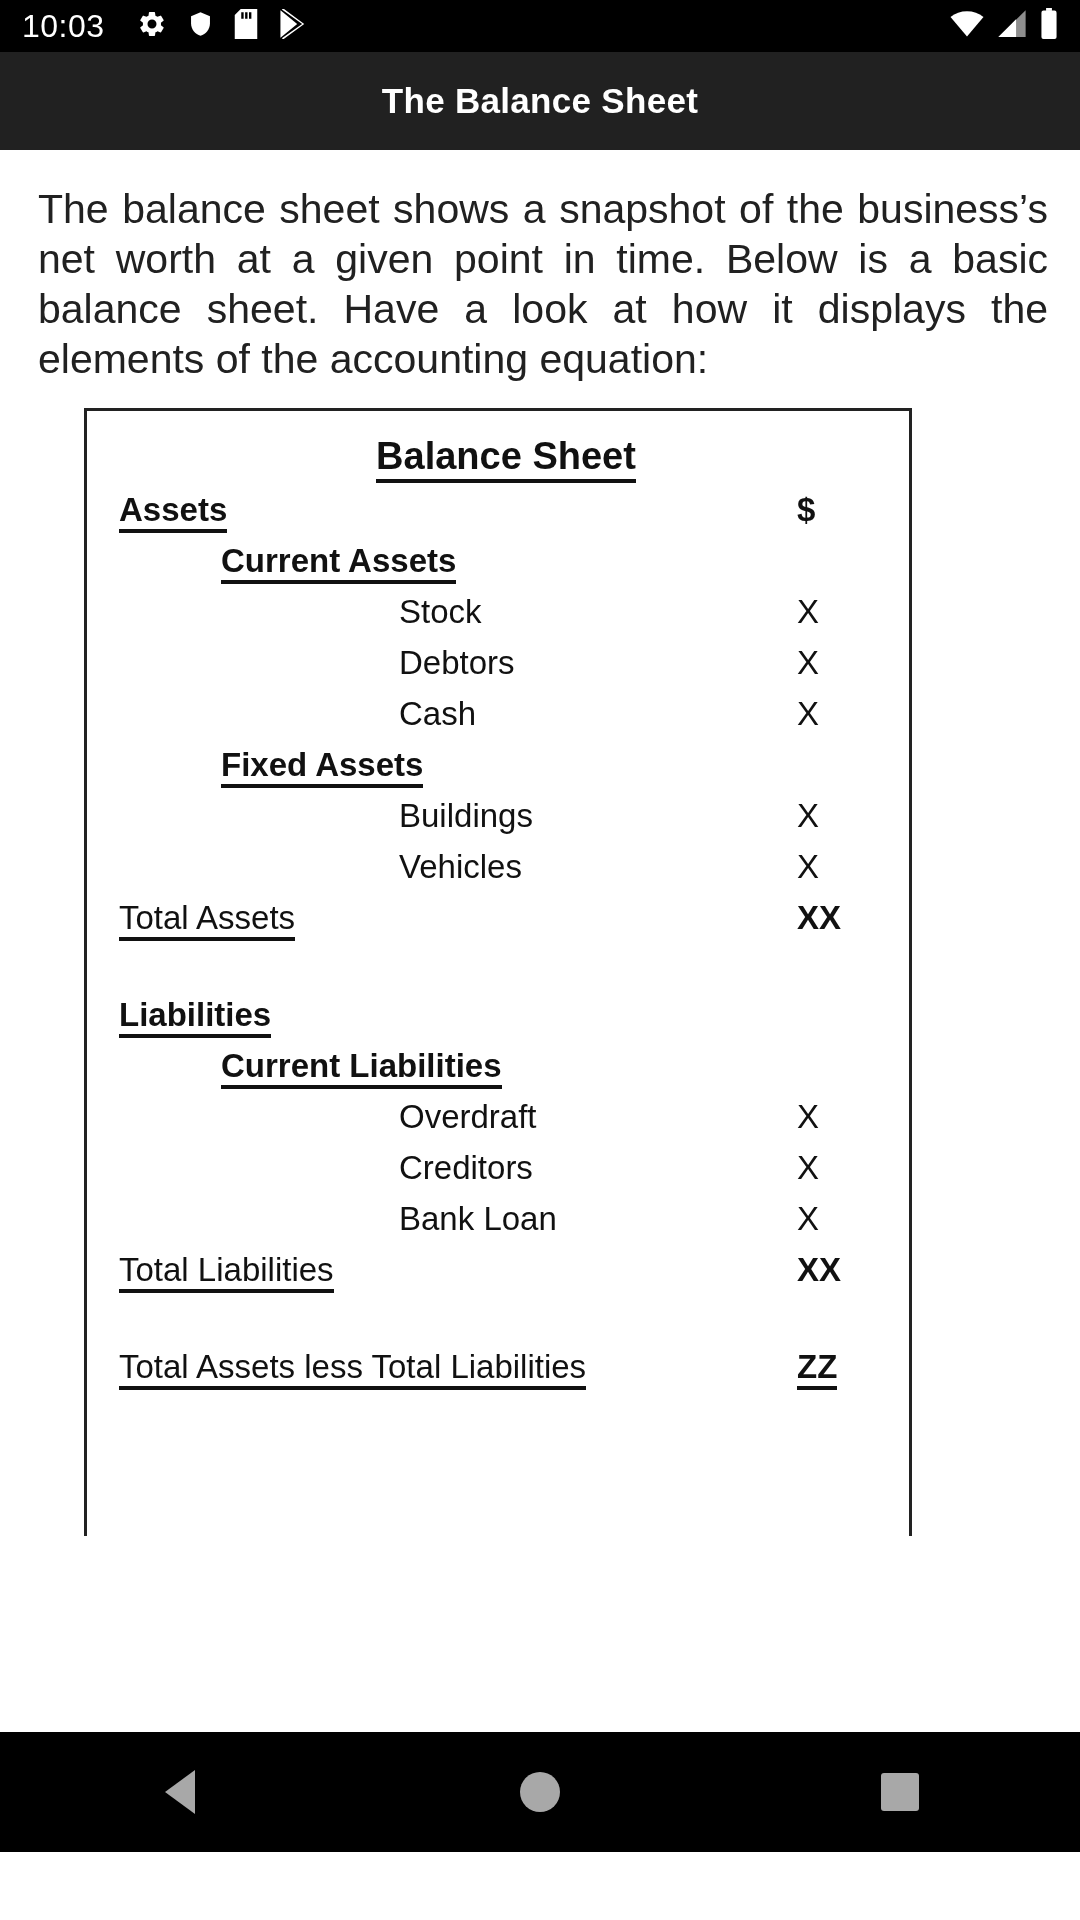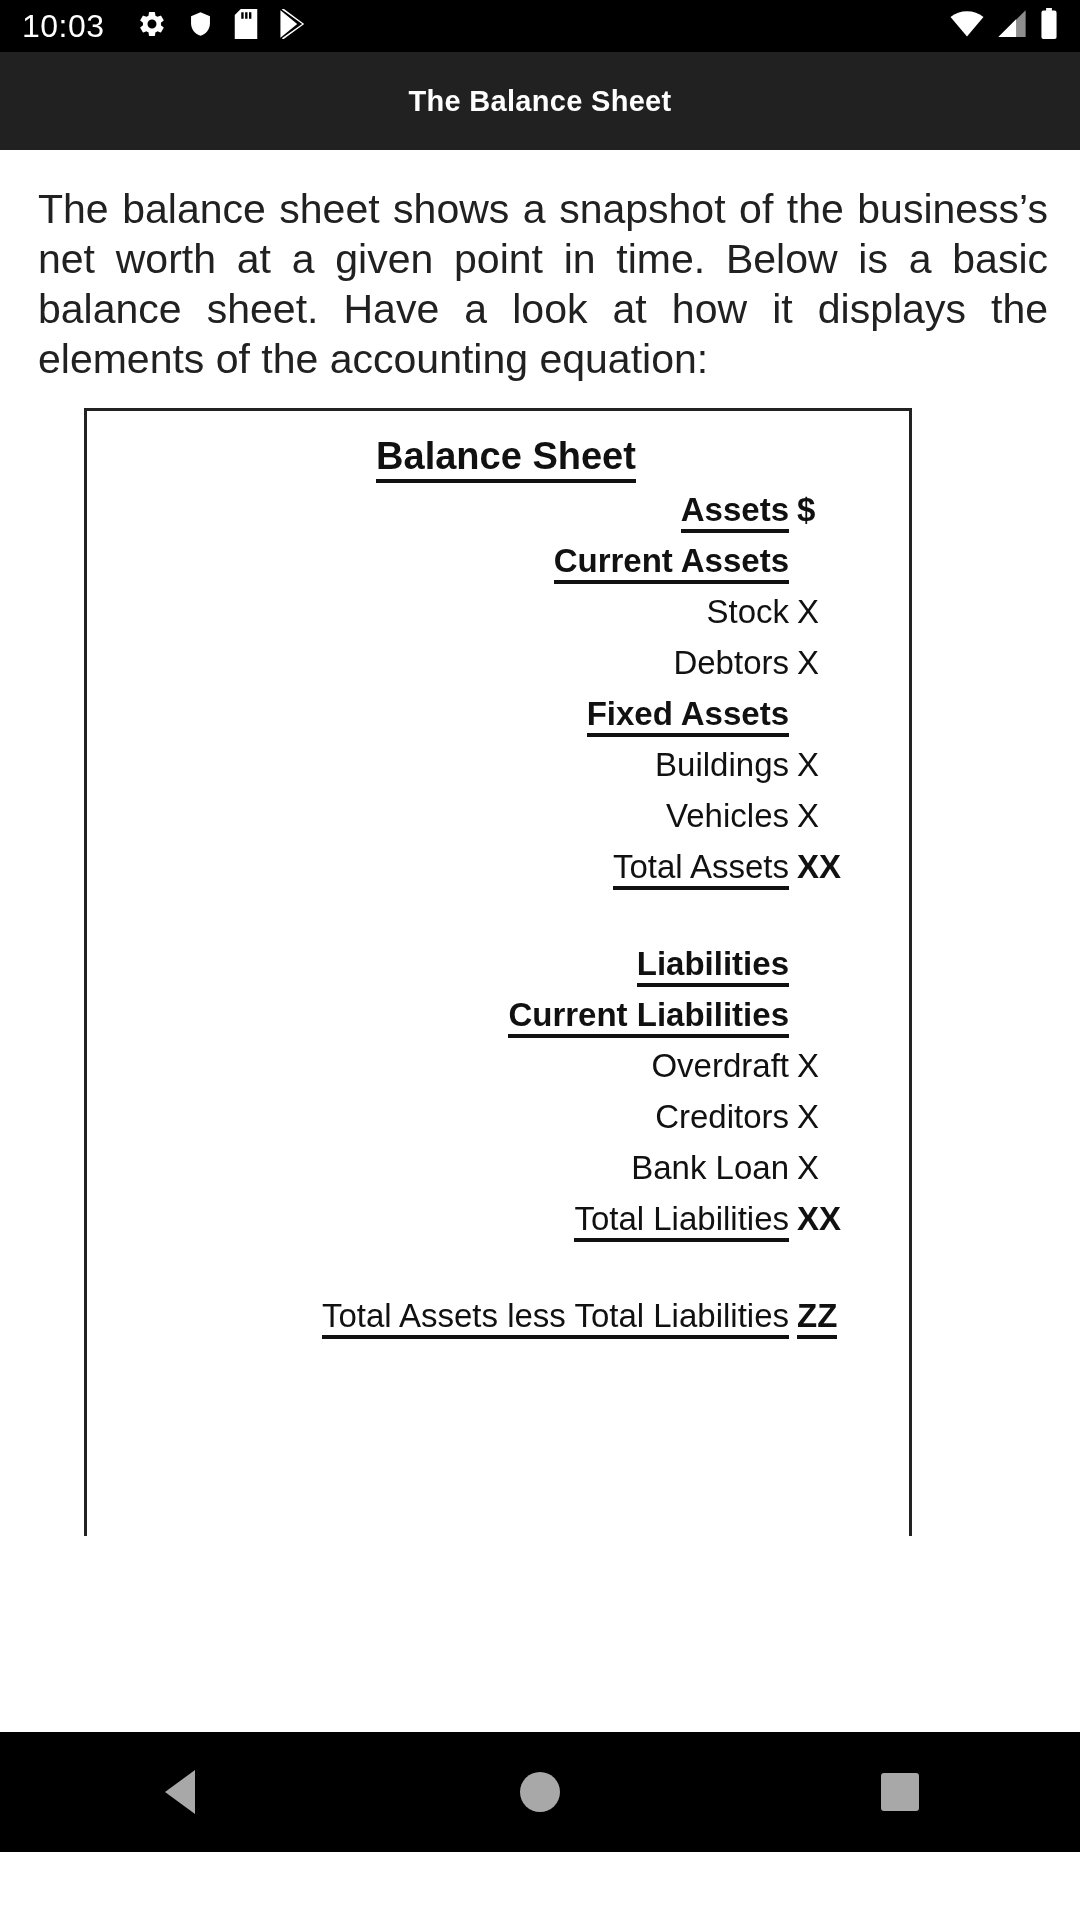--- a/index.html
+++ b/index.html
@@ -43,21 +43,21 @@
   
   #app-bar {
     height: 98px;
     background: #212121;
     display: flex;
     align-items: center;
     justify-content: center;
   }
   #app-bar-title {
     color: #ffffff;
-    font-size: 29px;
+    font-size: 35px;
     font-weight: bold;
     letter-spacing: 0.3px;
   }
 
   
   #content {
     position: relative;
     background: #ffffff;
     height: 1702px;
     overflow: hidden;
@@ -97,21 +97,20 @@
   }
 
   .bs-table { width: 100%; border-collapse: collapse; }
 
   .bs-row td {
     font-size: 33px;
     color: #111111;
     padding: 9px 0;
     vertical-align: top;
     line-height: 1.0;
-    text-align: right;
   }
   .bs-row td.label { white-space: nowrap; }
   .bs-row td.value {
     text-align: left;
     width: 120px;
     padding-left: 8px;
   }
 
   
   .u { border-bottom: 4px solid #111111; padding-bottom: 1px; }
@@ -232,20 +231,24 @@
           <tr class="bs-row lvl-sub">
             <td class="label"><span class="u">Current Assets</span></td>
             <td class="value"><span></span></td>
           </tr>
           <tr class="bs-row lvl-item">
             <td class="label"><span>Stock</span></td>
             <td class="value"><span>X</span></td>
           </tr>
           <tr class="bs-row lvl-item">
             <td class="label"><span>Debtors</span></td>
+            <td class="value"><span>X</span></td>
+          </tr>
+          <tr class="bs-row lvl-item">
+            <td class="label"><span>Cash</span></td>
             <td class="value"><span>X</span></td>
           </tr>
           <tr class="bs-row lvl-sub">
             <td class="label"><span class="u">Fixed Assets</span></td>
             <td class="value"><span></span></td>
           </tr>
           <tr class="bs-row lvl-item">
             <td class="label"><span>Buildings</span></td>
             <td class="value"><span>X</span></td>
           </tr>

